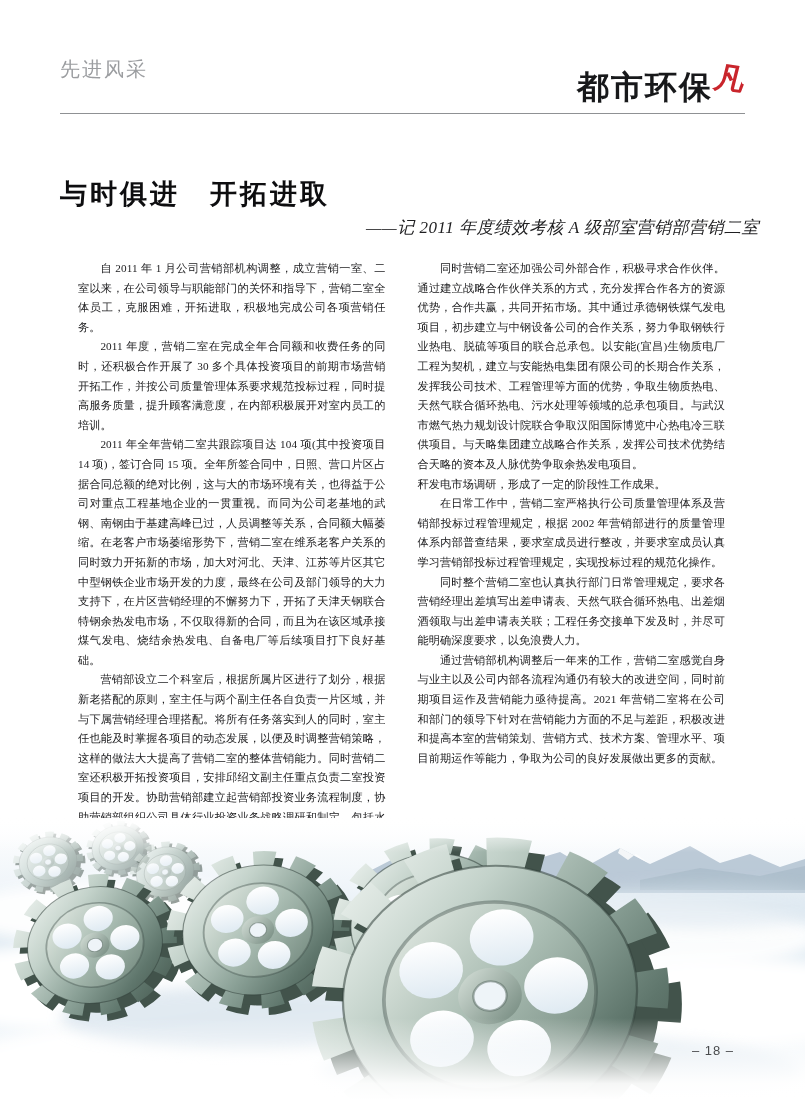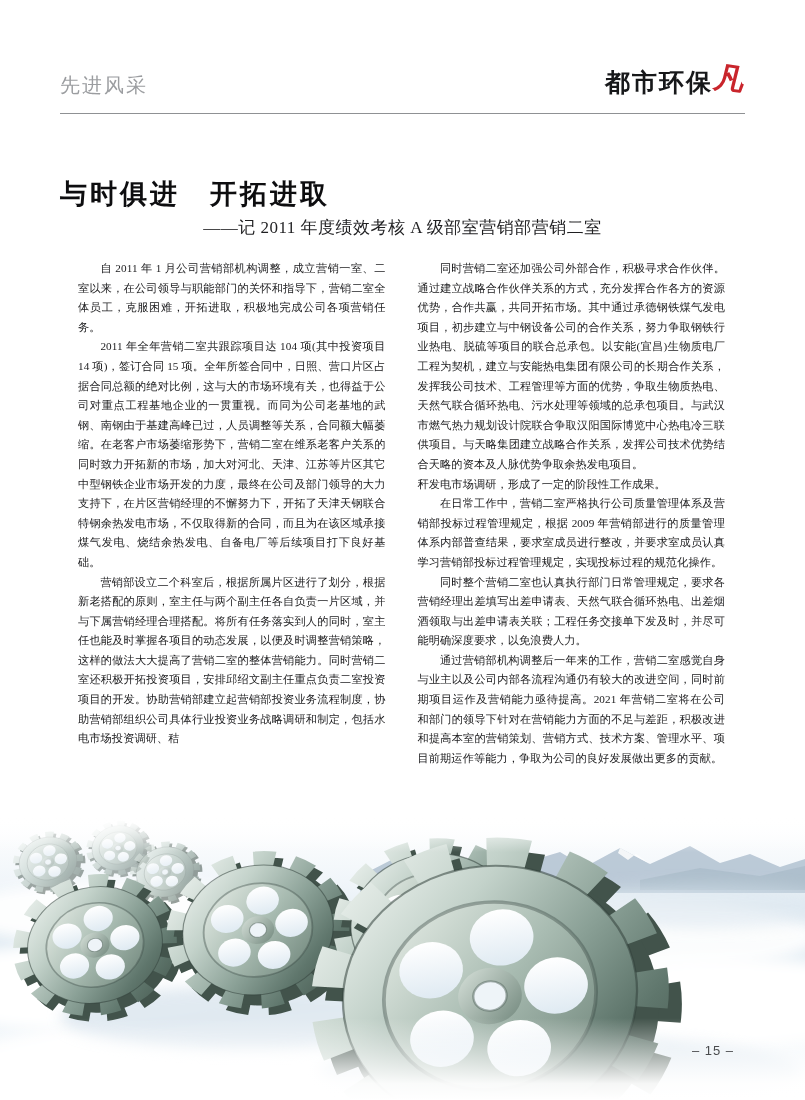--- a/index.html
+++ b/index.html
@@ -5,50 +5,50 @@
   * { margin:0; padding:0; box-sizing:border-box; }
   html,body { background:#e9e9e9; }
   .page{
     position:relative; width:805px; height:1100px; margin:0 auto;
     background:#ffffff; overflow:hidden;
     font-family:"Liberation Serif","DejaVu Serif",serif;
     color:#1c1c1c;
   }
   
   .section-label{
-    position:absolute; left:60px; top:72px;
+    position:absolute; left:60px; top:56px;
     font-family:"Liberation Sans","DejaVu Sans",sans-serif;
     font-size:20px; letter-spacing:2px; color:#9b9da0;
   }
   .brand{
     position:absolute; top:66px; right:60px;
     display:flex; align-items:flex-start;
   }
   .brand-text{
     font-family:"Liberation Sans","DejaVu Sans",sans-serif;
-    font-size:25px; font-weight:700; letter-spacing:2px; color:#17181a;margin-left:47px;
+    font-size:32px; font-weight:700; letter-spacing:2px; color:#17181a;margin-left:47px;
   }
   .brand-mark{
     font-size:30px; line-height:26px; font-weight:700; color:#c9252c;
     margin-left:2px; transform:rotate(8deg) skewX(-6deg);
     font-family:"Liberation Serif",serif;
   }
   .header-rule{
     position:absolute; left:60px; top:113px; width:685px; height:1px;
     background:#8f9194;
   }
   
   .title{
     position:absolute; left:60px; top:176px; width:685px;
     font-size:27px; font-weight:700;
     letter-spacing:3px; color:#0d0d0f;
   }
   .subtitle{
-    position:absolute; left:60px; top:216px; width:685px;
-    text-align:center; font-size:17px; color:#1f1f21; letter-spacing:0.5px;
+    position:absolute; left:74px; top:216px; width:685px;
+    text-align:right; font-size:17px; color:#1f1f21; letter-spacing:0.5px;font-style:italic;
   }
   
   .article{
     position:absolute; left:78px; top:259px; width:647px;
     display:flex; gap:32px;
   }
   .col{ width:310px; }
   .para{
     font-size:11.2px; line-height:19.6px; text-align:justify;
     color:#1b1b1d; letter-spacing:0.1px;
@@ -76,27 +76,28 @@
     <span class="brand-mark">凡</span>
   </div>
   <div class="header-rule"></div>
 
   <div class="title">与时俱进　开拓进取</div>
   <div class="subtitle">——记 2011 年度绩效考核 A 级部室营销部营销二室</div>
 
   <div class="article">
     <div class="col">
         <p class="para indent">自 2011 年 1 月公司营销部机构调整，成立营销一室、二室以来，在公司领导与职能部门的关怀和指导下，营销二室全体员工，克服困难，开拓进取，积极地完成公司各项营销任务。</p>
+        <p class="para indent">2011 年度，营销二室在完成全年合同额和收费任务的同时，还积极合作开展了 30 多个具体投资项目的前期市场营销开拓工作，并按公司质量管理体系要求规范投标过程，同时提高服务质量，提升顾客满意度，在内部积极展开对室内员工的培训。</p>
         <p class="para indent">2011 年全年营销二室共跟踪项目达 104 项(其中投资项目 14 项)，签订合同 15 项。全年所签合同中，日照、营口片区占据合同总额的绝对比例，这与大的市场环境有关，也得益于公司对重点工程基地企业的一贯重视。而同为公司老基地的武钢、南钢由于基建高峰已过，人员调整等关系，合同额大幅萎缩。在老客户市场萎缩形势下，营销二室在维系老客户关系的同时致力开拓新的市场，加大对河北、天津、江苏等片区其它中型钢铁企业市场开发的力度，最终在公司及部门领导的大力支持下，在片区营销经理的不懈努力下，开拓了天津天钢联合特钢余热发电市场，不仅取得新的合同，而且为在该区域承接煤气发电、烧结余热发电、自备电厂等后续项目打下良好基础。</p>
         <p class="para indent">营销部设立二个科室后，根据所属片区进行了划分，根据新老搭配的原则，室主任与两个副主任各自负责一片区域，并与下属营销经理合理搭配。将所有任务落实到人的同时，室主任也能及时掌握各项目的动态发展，以便及时调整营销策略，这样的做法大大提高了营销二室的整体营销能力。同时营销二室还积极开拓投资项目，安排邱绍文副主任重点负责二室投资项目的开发。协助营销部建立起营销部投资业务流程制度，协助营销部组织公司具体行业投资业务战略调研和制定，包括水电市场投资调研、秸</p>
       </div>
     <div class="col">
         <p class="para indent">同时营销二室还加强公司外部合作，积极寻求合作伙伴。通过建立战略合作伙伴关系的方式，充分发挥合作各方的资源优势，合作共赢，共同开拓市场。其中通过承德钢铁煤气发电项目，初步建立与中钢设备公司的合作关系，努力争取钢铁行业热电、脱硫等项目的联合总承包。以安能(宜昌)生物质电厂工程为契机，建立与安能热电集团有限公司的长期合作关系，发挥我公司技术、工程管理等方面的优势，争取生物质热电、天然气联合循环热电、污水处理等领域的总承包项目。与武汉市燃气热力规划设计院联合争取汉阳国际博览中心热电冷三联供项目。与天略集团建立战略合作关系，发挥公司技术优势结合天略的资本及人脉优势争取余热发电项目。</p>
         <p class="para">秆发电市场调研，形成了一定的阶段性工作成果。</p>
-        <p class="para indent">在日常工作中，营销二室严格执行公司质量管理体系及营销部投标过程管理规定，根据 2009 年营销部进行的质量管理体系内部普查结果，要求室成员进行整改，并要求室成员认真学习营销部投标过程管理规定，实现投标过程的规范化操作。</p>
+        <p class="para indent">在日常工作中，营销二室严格执行公司质量管理体系及营销部投标过程管理规定，根据 2002 年营销部进行的质量管理体系内部普查结果，要求室成员进行整改，并要求室成员认真学习营销部投标过程管理规定，实现投标过程的规范化操作。</p>
         <p class="para indent">同时整个营销二室也认真执行部门日常管理规定，要求各营销经理出差填写出差申请表、天然气联合循环热电、出差烟酒领取与出差申请表关联；工程任务交接单下发及时，并尽可能明确深度要求，以免浪费人力。</p>
         <p class="para indent">通过营销部机构调整后一年来的工作，营销二室感觉自身与业主以及公司内部各流程沟通仍有较大的改进空间，同时前期项目运作及营销能力亟待提高。2021 年营销二室将在公司和部门的领导下针对在营销能力方面的不足与差距，积极改进和提高本室的营销策划、营销方式、技术方案、管理水平、项目前期运作等能力，争取为公司的良好发展做出更多的贡献。</p>
       </div>
   </div>
 
   <svg class="illustration" viewBox="0 0 805 282" preserveAspectRatio="none" xmlns="http://www.w3.org/2000/svg">
     <defs>
       <linearGradient id="sky" x1="0" y1="0" x2="0" y2="1">
         <stop offset="0" stop-color="#ffffff"></stop>
         <stop offset="0.22" stop-color="#f1f6fa"></stop>
@@ -206,15 +207,15 @@
     </g>
     <g transform="translate(490,178) scale(1.52) rotate(-9) scale(1,0.88)">
       <use href="#gearSide" transform="translate(7,12)"></use>
         <use href="#gearFace"></use>
     </g>
 
     <rect x="0" y="200" width="805" height="82" fill="url(#fadeBottom)"></rect>
     <rect x="0" y="0" width="805" height="34" fill="url(#fadeTop)"></rect>
   </svg>
 
-  <div class="page-number">– 15 –</div>
+  <div class="page-number">– 18 –</div>
 
 </div>
 
 </body></html>

